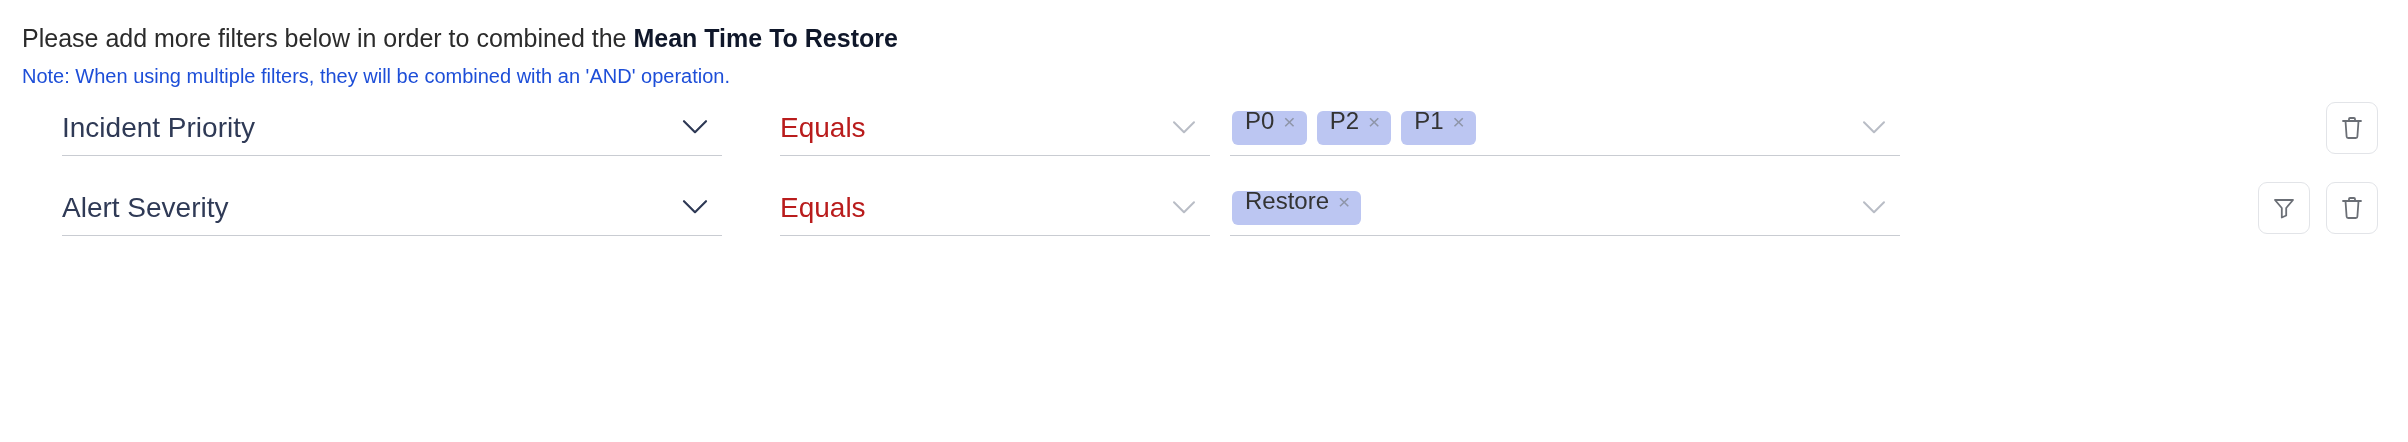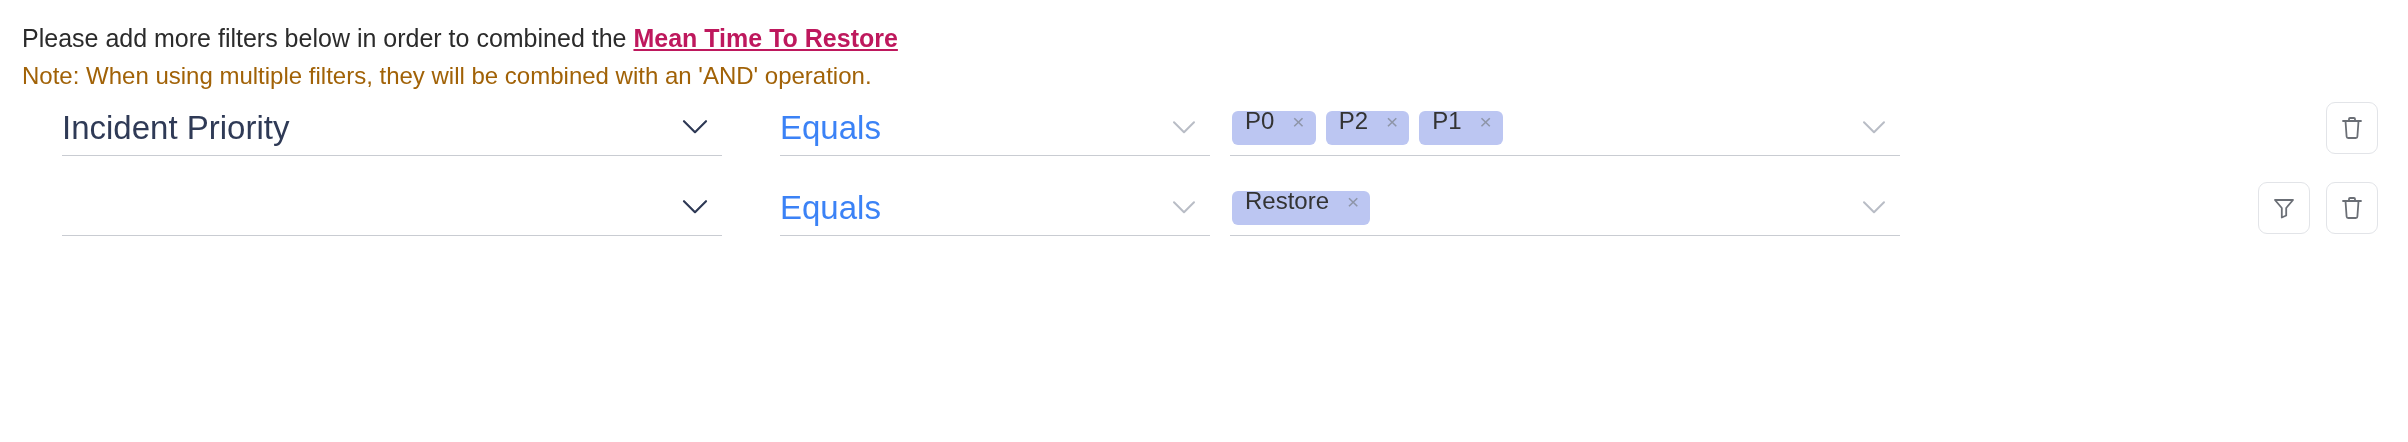--- a/index.html
+++ b/index.html
@@ -28,30 +28,29 @@
     position: absolute;
     left: 22px;
     top: 23px;
     font-size: 25px;
     line-height: 30px;
     color: #2b2b2b;
     white-space: nowrap;
   }
   .headline .strong {
     font-weight: 700;
-    color: #be185d;
-    text-decoration: underline;
+    color: #0f172a;
   }
   .note {
     position: absolute;
     left: 22px;
     top: 61px;
-    font-size: 24px;
+    font-size: 20px;
     line-height: 30px;
-    color: #a16207;
+    color: #1d4ed8;
     white-space: nowrap;
   }
 
   
   .rows {
     position: absolute;
     left: 0;
     top: 100px;
     width: 2408px;
   }
@@ -66,26 +65,26 @@
     height: 56px;
     border-bottom: 1.6px solid #c9ccd2;
     display: flex;
     align-items: center;
   }
   .field.f-attr  { left: 62px;  width: 660px; }
   .field.f-op    { left: 780px; width: 430px; }
   .field.f-val   { left: 1230px; width: 670px; }
 
   .field-text {
-    font-size: 33px;
+    font-size: 28px;
     color: #2f3a56;
     white-space: nowrap;
     flex: 0 0 auto;
   }
-  .field.f-op .field-text { color: #3b82f6; }
+  .field.f-op .field-text { color: #b91c1c; }
 
   .chev {
     position: absolute;
     right: 14px;
     top: 50%;
     transform: translateY(-55%);
     display: block;
     line-height: 0;
   }
   .chev svg { display: block; }
@@ -93,21 +92,21 @@
   
   .chips {
     display: flex;
     align-items: center;
     gap: 10px;
     padding-left: 2px;
   }
   .chip {
     display: inline-flex;
     align-items: center;
-    gap: 18px;
+    gap: 9px;
     background: #bcc6f2;
     border-radius: 6px;
     padding: 5px 11px 18px 13px;
     height: 34px;
     box-sizing: border-box;
   }
   .chip-label {
     font-size: 24px;
     color: #333333;
     line-height: 24px;
@@ -209,20 +208,21 @@
             <path d="M5.5 6 L6.6 21.5 A1.6 1.6 0 0 0 8.2 23 H15.8 A1.6 1.6 0 0 0 17.4 21.5 L18.5 6" stroke="#6b6f76" stroke-width="1.8" fill="none" stroke-linejoin="round"></path>
           </svg>
         </div>
       </div>
 
     </div>
 
     <div class="filter-row">
 
       <div class="field f-attr">
+        <span class="field-text">Alert Severity</span>
         <span class="chev">
           <svg width="26" height="16" viewBox="0 0 26 16">
               <path d="M2 2 L13 13 L24 2" fill="none" stroke="#2f3a56" stroke-width="2.2" stroke-linecap="round" stroke-linejoin="round"></path>
             </svg>
         </span>
       </div>
 
       <div class="field f-op">
         <span class="field-text">Equals</span>
         <span class="chev">

